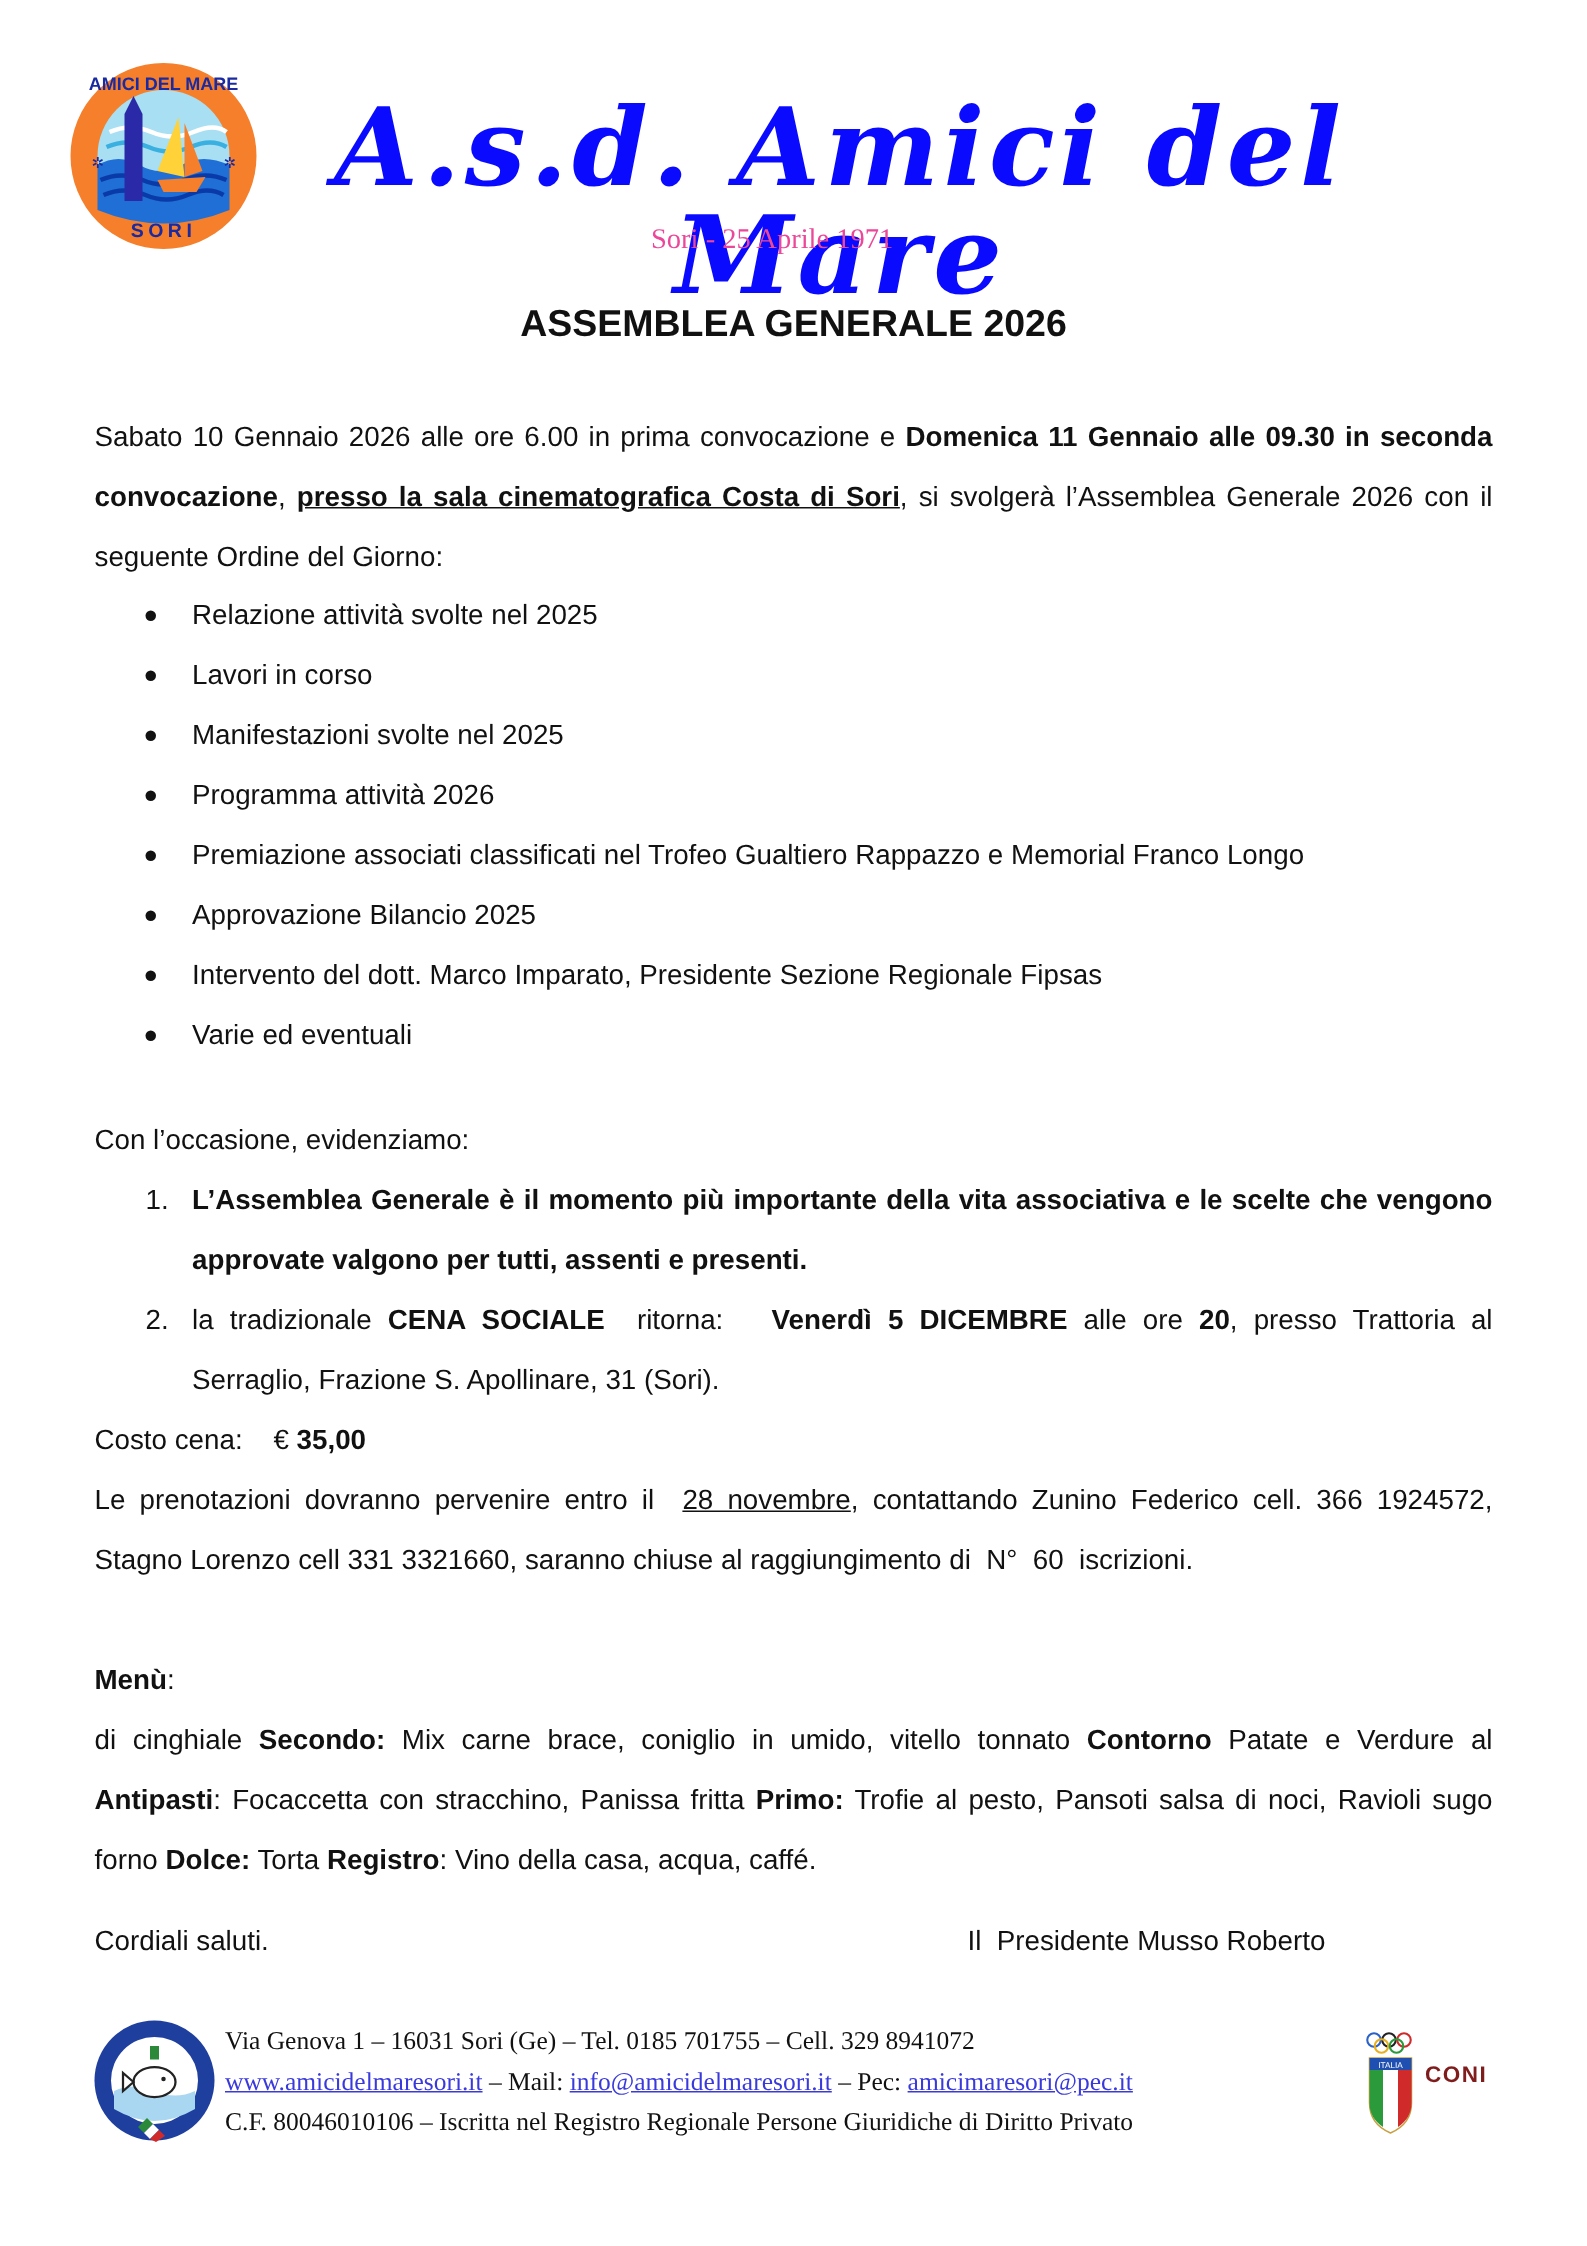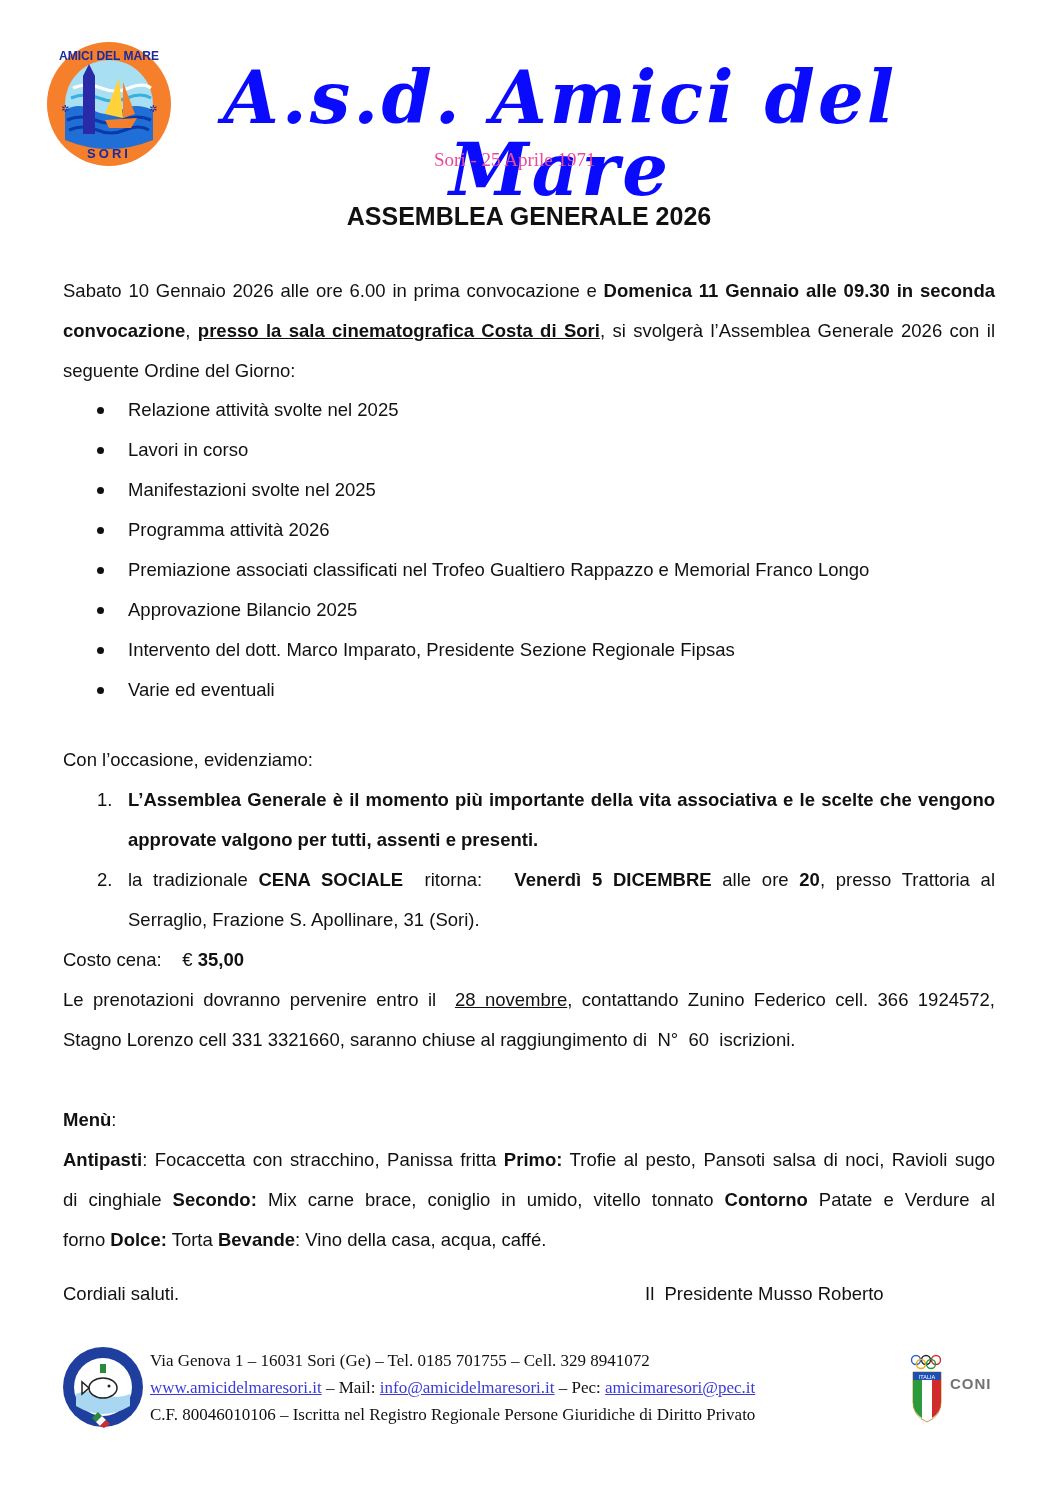--- a/index.html
+++ b/index.html
@@ -36,21 +36,21 @@
   .line b { font-weight: bold; }
 
   .signature { position: absolute; left: 645px; top: 1274px; font-size: 18.5px; line-height: 40px; white-space: pre; }
 
   
   .footer-logo-left { position: absolute; left: 62px; top: 1346px; width: 82px; height: 82px; }
   .footer-text { position: absolute; left: 150px; width: 780px; top: 1347px; 
                  font-family: "Liberation Serif", serif; font-size: 17px; line-height: 27px; color: #111; }
   .footer-text a { color: #3a3adc; text-decoration: underline; margin-top: 16px; }
   .coni { position: absolute; left: 908px; top: 1354px; width: 90px; height: 70px; }
-  .coni-label { position: absolute; left: 950px; top: 1375px; font-weight: bold; font-size: 15px; color: #737373; letter-spacing: 1px; }
+  .coni-label { position: absolute; left: 950px; top: 1375px; font-weight: bold; font-size: 15px; color: #7f1d1d; letter-spacing: 1px; }
 </style>
 </head>
 <body>
 
 <div class="logo">
   <svg width="128" height="128" viewBox="0 0 128 128">
     <circle cx="64" cy="64" r="62" fill="#f57f2a"></circle>
     <circle cx="64" cy="64" r="44" fill="#a9dff2"></circle>
     <path d="M20 70 Q34 62 48 70 T76 70 T108 70 L108 100 Q64 118 20 100 Z" fill="#1f6fd6"></path>
     <path d="M22 80 Q36 74 50 80 T78 80 T106 80" stroke="#0a3aa8" stroke-width="3" fill="none"></path>
@@ -109,23 +109,23 @@
 <div class="line" style="top:940px;"><span>Costo cena:    € </span><b>35,00</b></div>
 
 <div class="para" style="top:980px;">
   <span class="justify-line" style="white-space:pre;"><span>Le prenotazioni dovranno pervenire entro il  </span><u>28 novembre</u><span>, contattando Zunino Federico cell. 366 1924572,</span></span>
   <span class="last-line" style="white-space:pre;">Stagno Lorenzo cell 331 3321660, saranno chiuse al raggiungimento di  N°  60  iscrizioni.</span>
 </div>
 
 <div class="line" style="top:1100px;"><b>Menù</b><span>:</span></div>
 
 <div class="para" style="top:1140px;">
+  <span class="justify-line"><span>di cinghiale </span><b>Secondo:</b><span> Mix carne brace, coniglio in umido, vitello tonnato </span><b>Contorno</b><span> Patate e Verdure al</span></span>
   <span class="justify-line"><b>Antipasti</b><span>: Focaccetta con stracchino, Panissa fritta </span><b>Primo:</b><span> Trofie al pesto, Pansoti salsa di noci, Ravioli sugo</span></span>
-  <span class="justify-line"><span>di cinghiale </span><b>Secondo:</b><span> Mix carne brace, coniglio in umido, vitello tonnato </span><b>Contorno</b><span> Patate e Verdure al</span></span>
-  <span class="last-line"><span>forno </span><b>Dolce:</b><span> Torta </span><b>Bevande</b><span>: Vino della casa, acqua, caffé.</span></span>
+  <span class="last-line"><span>forno </span><b>Dolce:</b><span> Torta </span><b>Registro</b><span>: Vino della casa, acqua, caffé.</span></span>
 </div>
 
 <div class="line" style="top:1274px;">Cordiali saluti.</div>
 <div class="signature">Il  Presidente Musso Roberto</div>
 
 <div class="footer-logo-left">
   <svg width="82" height="82" viewBox="0 0 82 82">
     <circle cx="41" cy="41" r="40" fill="#1f3f9f"></circle>
     <circle cx="41" cy="41" r="29" fill="#ffffff"></circle>
     <path d="M14 48 Q27 42 41 48 T68 48 L68 60 Q41 76 14 60 Z" fill="#a9d6f0"></path>

